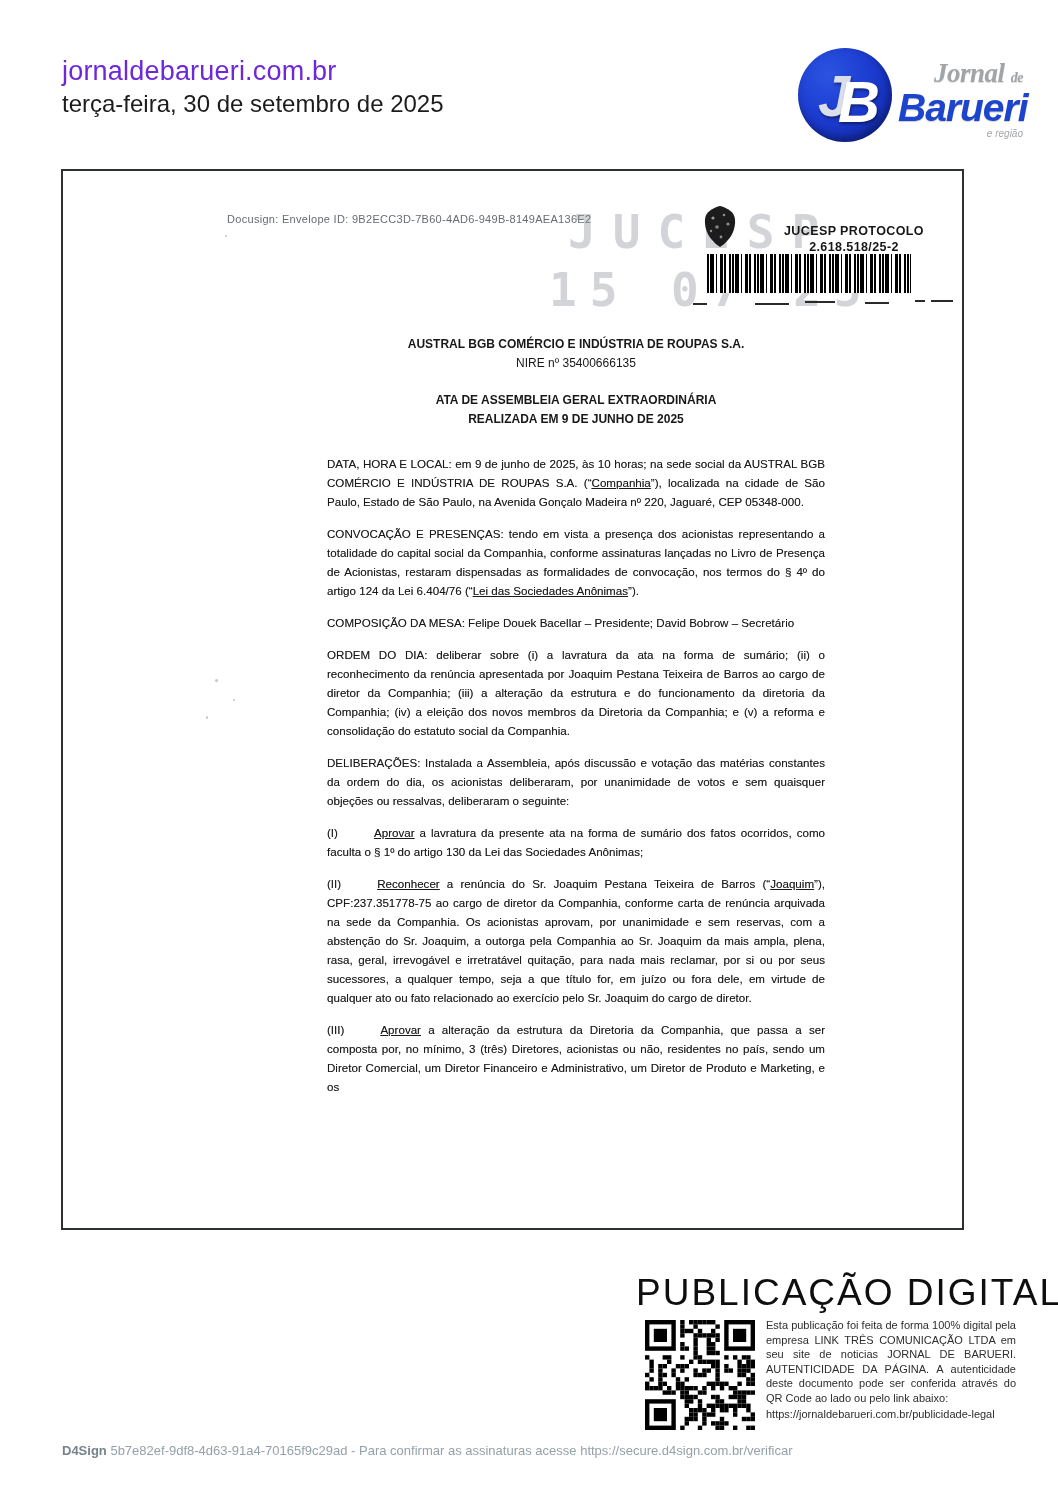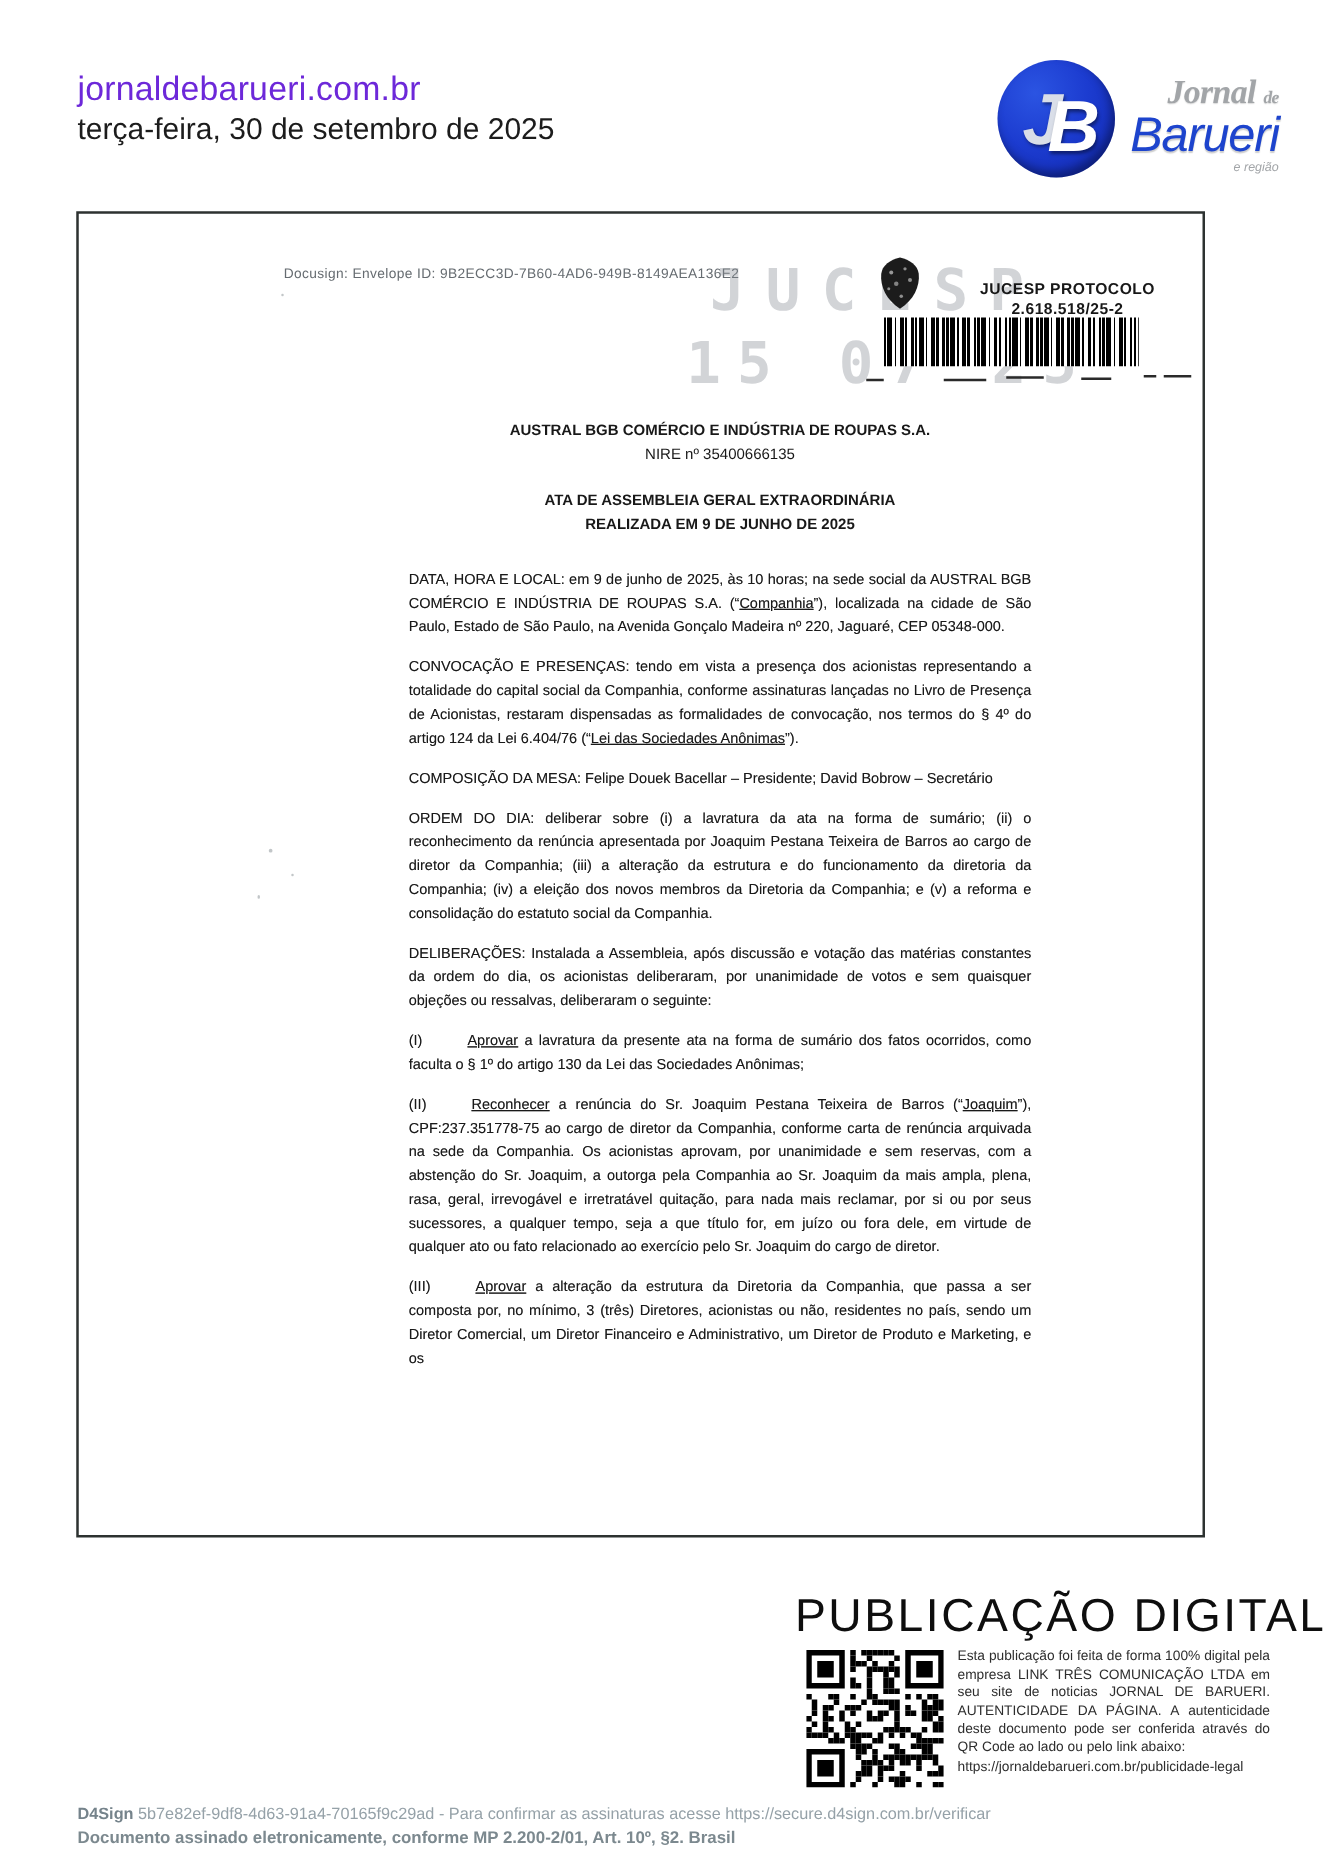--- a/index.html
+++ b/index.html
@@ -18,21 +18,21 @@
   .logo-jb { position:absolute; left:14px; top:14px; width:70px; height:70px;
     font-style:italic; font-weight:bold; color:#f4f6fb; }
   .logo-jb .j { position:absolute; left:6px; top:2px; font-size:58px; color:#d9dee8;
     text-shadow:1px 2px 3px rgba(0,0,0,.45); }
   .logo-jb .b { position:absolute; left:26px; top:8px; font-size:58px; color:#ffffff;
     text-shadow:1px 2px 3px rgba(0,0,0,.45); }
   .logo-words { position:absolute; left:100px; top:14px; width:125px; font-style:italic; text-align:right; }
   .logo-l1 { font-size:27px; font-weight:bold; color:#a2a5a8; line-height:26px; letter-spacing:-.5px;
     text-shadow:0 1px 1px rgba(0,0,0,.15);font-family:Liberation Serif, serif; }
   .logo-l1 .de { font-size:14px; }
-  .logo-l2 { font-size:39px; font-weight:normal; color:#1d44cd; line-height:34px; letter-spacing:-1px;
+  .logo-l2 { font-size:39px; font-weight:bold; color:#1d44cd; line-height:34px; letter-spacing:-1px;
     text-shadow:0 1px 1px rgba(0,0,0,.2); }
   .logo-tag { font-size:10px; color:#a2a5a8; margin-top:3px; }
 
   
   .doc { position:absolute; left:61px; top:169px; width:903px; height:1061px;
     border:2px solid #2d3230; background:#fff; }
 
   .docusign { position:absolute; left:164px; top:42px; font-size:11px; color:#666c71;
     letter-spacing:.3px; filter:blur(.25px); white-space:nowrap; }
 
@@ -394,15 +394,14 @@
         <rect x="0" y="79.2" width="30.800000000000004" height="30.800000000000004" fill="#000"></rect>
         <rect x="4.4" y="83.60000000000001" width="22" height="22" fill="#fff"></rect>
         <rect x="8.8" y="88" width="13.200000000000001" height="13.200000000000001" fill="#000"></rect>
       </svg></div>
   <div class="pub-body">Esta publicação foi feita de forma 100% digital pela empresa LINK TRÊS COMUNICAÇÃO LTDA em seu site de noticias JORNAL DE BARUERI. AUTENTICIDADE DA PÁGINA. A autenticidade deste documento pode ser conferida através do QR Code ao lado ou pelo link abaixo:</div>
   <a class="pub-link" href="#">https://jornaldebarueri.com.br/publicidade-legal</a>
 
   <div class="foot1">
     <span class="d4">D4Sign</span><span> 5b7e82ef-9df8-4d63-91a4-70165f9c29ad</span><span> - Para confirmar as assinaturas acesse https://secure.d4sign.com.br/verificar</span>
   </div>
-  <div class="foot2">Documento assinado eletronicamente, conforme MP 2.200-2/01, Art. 10º, §2. Brasil</div>
 
 </div>
 
 </body></html>

